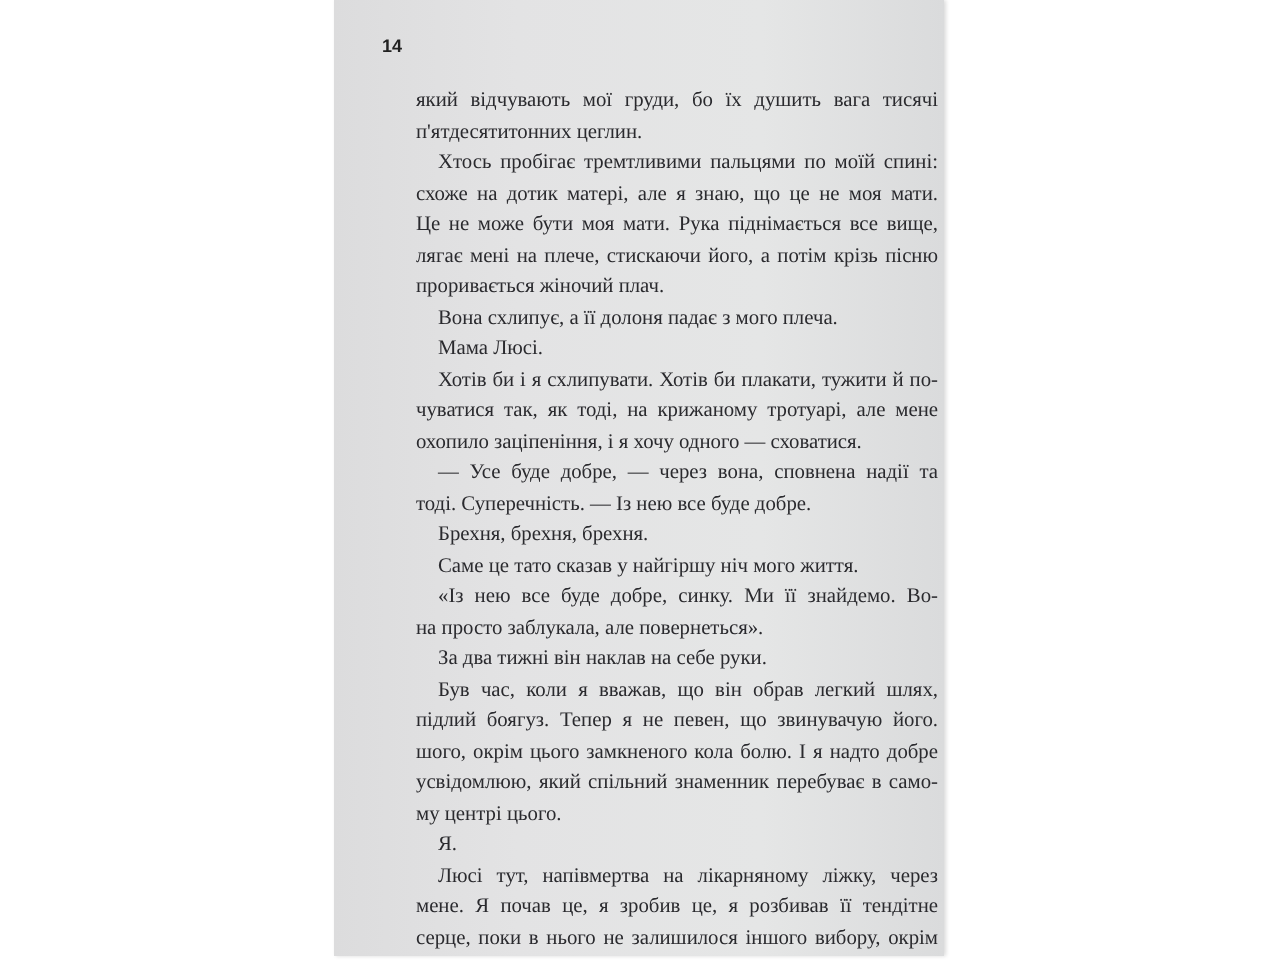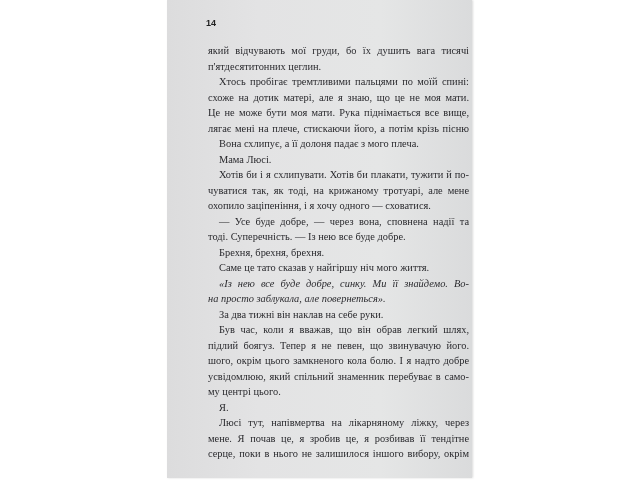--- a/index.html
+++ b/index.html
@@ -5,44 +5,45 @@
   html, body { margin: 0; padding: 0; }
   body {
     width: 640px; height: 480px; background: #ffffff; position: relative; overflow: hidden;
   }
   .page {
     position: absolute; left: 167px; top: 0; width: 305px; height: 478px;
     background: linear-gradient(90deg, #dcdcdd 0%, #e3e3e4 30%, #e5e6e6 70%, #dadbdc 100%);
     box-shadow: 1px 0 2px rgba(0,0,0,0.15);
   }
   .page-number {
-    position: absolute; left: 39px; top: 18px;
+    position: absolute; left: 24px; top: 18px;
     font-family: "Liberation Sans", sans-serif; font-weight: bold; font-size: 9px; color: #222;
   }
   .text-block {
     position: absolute; left: 41px; top: 43px; width: 261px;
     font-family: "Liberation Serif", serif; font-size: 10.4px; line-height: 15.5px; color: #2a2a2e;
   }
   .line { white-space: nowrap; display: block; text-align: justify; text-align-last: justify; height: 15.5px; }
   .line.last { text-align-last: left; }
   .line.indent { padding-left: 11px; }
-  .line.italic { font-style: italic; }
+  .line.italic { }
 </style>
 </head>
 <body>
 
 <div class="page">
   <div class="page-number">14</div>
   <div class="text-block" id="text-block">
       <span class="line">який відчувають мої груди, бо їх душить вага тисячі</span>
       <span class="line last">п'ятдесятитонних цеглин.</span>
       <span class="line indent">Хтось пробігає тремтливими пальцями по моїй спині:</span>
       <span class="line">схоже на дотик матері, але я знаю, що це не моя мати.</span>
       <span class="line">Це не може бути моя мати. Рука піднімається все вище,</span>
       <span class="line">лягає мені на плече, стискаючи його, а потім крізь пісню</span>
+      <span class="line last">проривається жіночий плач.</span>
       <span class="line indent last">Вона схлипує, а її долоня падає з мого плеча.</span>
       <span class="line indent last">Мама Люсі.</span>
       <span class="line indent">Хотів би і я схлипувати. Хотів би плакати, тужити й по-</span>
       <span class="line">чуватися так, як тоді, на крижаному тротуарі, але мене</span>
       <span class="line last">охопило заціпеніння, і я хочу одного — сховатися.</span>
       <span class="line indent">— Усе буде добре, — через вона, сповнена надії та</span>
       <span class="line last">тоді. Суперечність. — Із нею все буде добре.</span>
       <span class="line indent last">Брехня, брехня, брехня.</span>
       <span class="line indent last">Саме це тато сказав у найгіршу ніч мого життя.</span>
       <span class="line indent italic">«Із нею все буде добре, синку. Ми її знайдемо. Во-</span>

